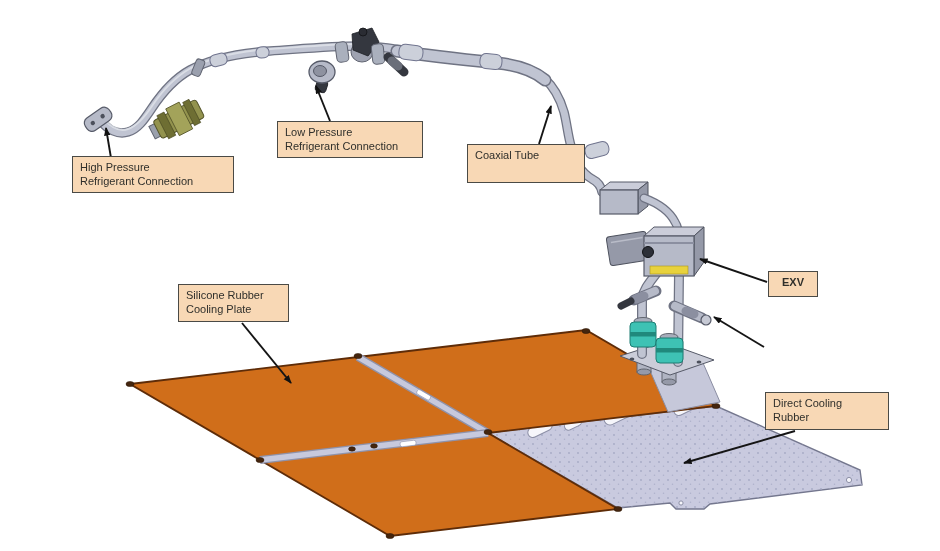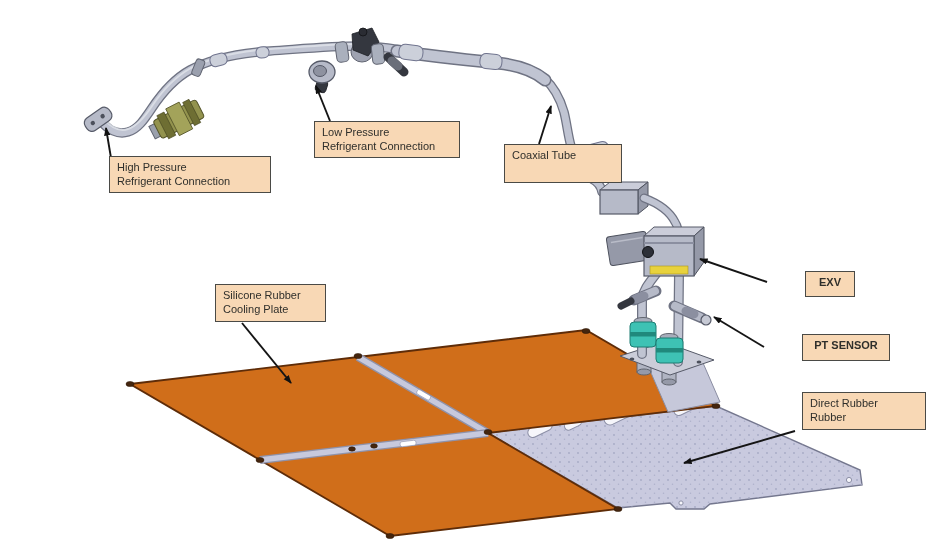--- a/index.html
+++ b/index.html
@@ -6,21 +6,21 @@
   #stage{
     position:relative;width:940px;height:551px;background:#fff;overflow:hidden;
     font-family:"Liberation Sans",sans-serif;
   }
   #art{position:absolute;left:0;top:0;}
   .label{
     position:absolute;box-sizing:border-box;
     background:var(--label_fill,#f8d8b5);
     border:1.6px solid var(--label_border,#4a4a46);
     color:#2f2f2b;font-size:11px;line-height:1.3;
-    padding:3px 7px;white-space:nowrap;margin-left:37px;
+    padding:3px 7px;white-space:nowrap;
   }
   .label.bold{font-weight:bold;text-align:center;}
   .label .ln{display:block;}
   
   .fill-orange{fill:var(--heating_plate_orange,#d06e1a);stroke:#5e2c08;stroke-width:1.8;}
   .fill-cool{fill:var(--cooling_plate_gray,#c9cadf);stroke:#74778e;stroke-width:1.4;}
   .fill-teal{fill:var(--clamp_teal,#3ec2b4);stroke:#1d7c72;stroke-width:1;}
   .fill-yellow{fill:var(--exv_band_yellow,#e8d23c);stroke:#a8941e;stroke-width:.6;}
   .fill-olive{fill:var(--connector_olive,#93934e);stroke:#55552a;stroke-width:1;}
   .pipe-under{fill:none;stroke:#6f7383;stroke-linecap:round;stroke-linejoin:round;}
@@ -238,27 +238,24 @@
   </div>
 
   <div class="label" style="left:467px;top:144px;width:118px;height:39px;">
     <span class="ln">Coaxial Tube</span>
   </div>
 
   <div class="label bold" style="left:768px;top:271px;width:50px;height:26px;text-align:center;">
     <span class="ln">EXV</span>
   </div>
 
-  <div class="label bold" style="left:765px;top:334px;width:88px;height:27px;">
-    <span class="ln">PT SENSOR</span>
-  </div>
 
   <div class="label" style="left:178px;top:284px;width:111px;height:38px;">
     <span class="ln">Silicone Rubber</span>
     <span class="ln">Cooling Plate</span>
   </div>
 
   <div class="label" style="left:765px;top:392px;width:124px;height:38px;">
-    <span class="ln">Direct Rubber</span>
+    <span class="ln">Direct Cooling</span>
     <span class="ln">Rubber</span>
   </div>
 
 </div>
 
 </body></html>

